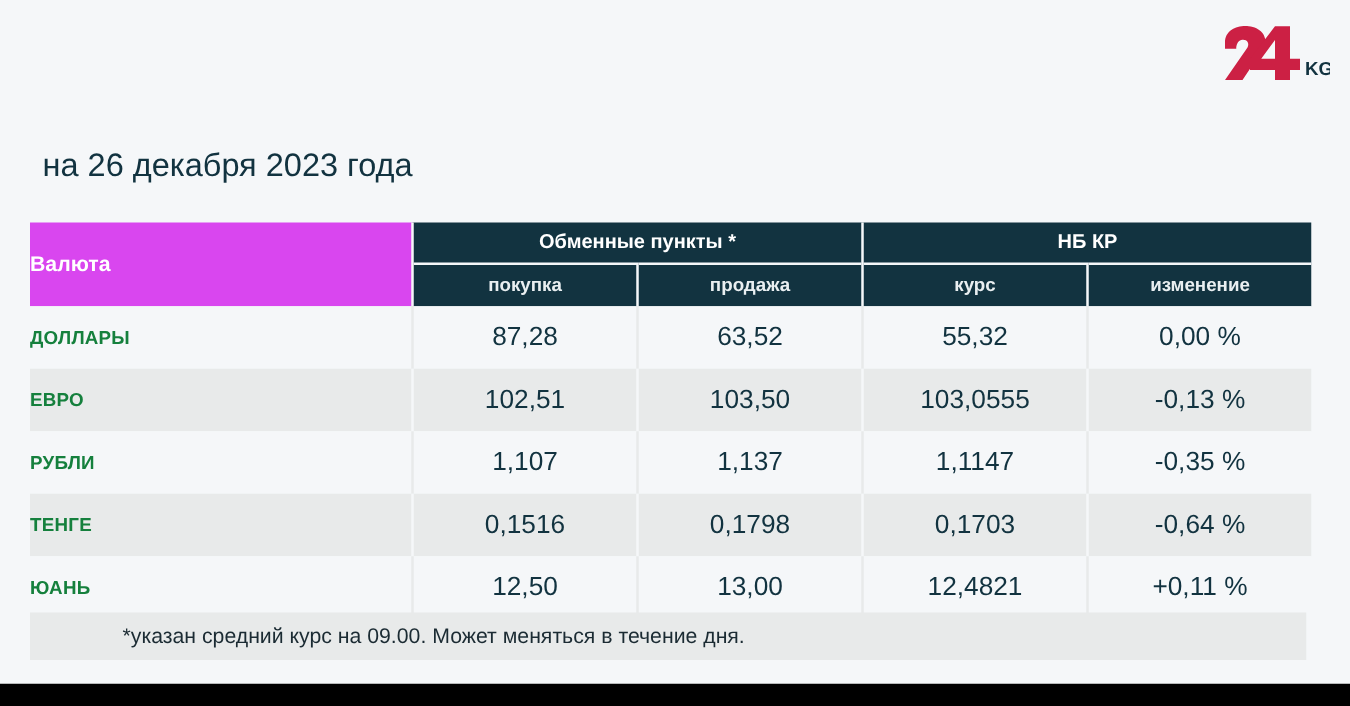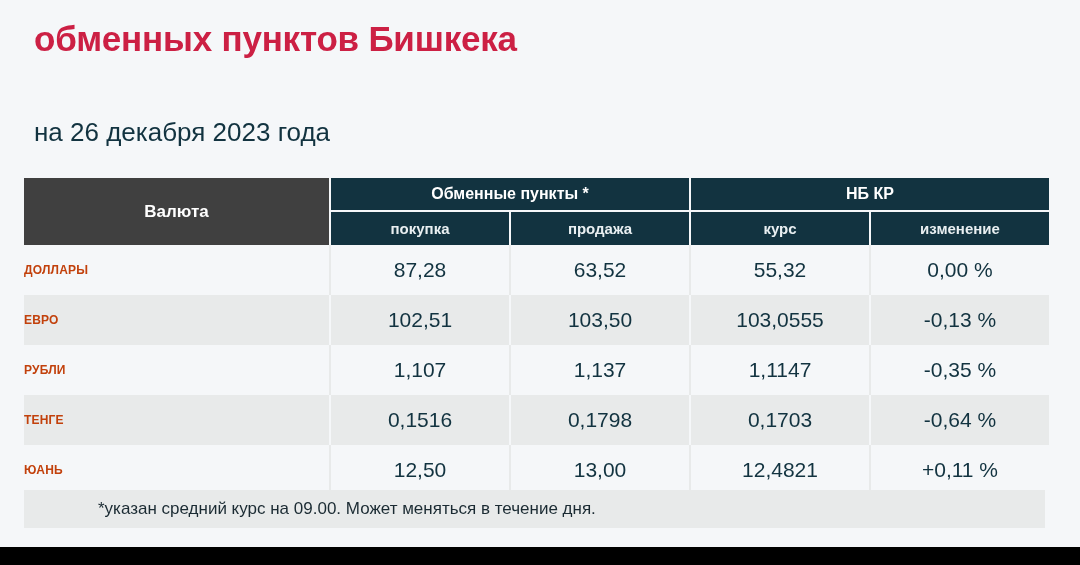--- a/index.html
+++ b/index.html
@@ -61,25 +61,25 @@
     top: 178px;
     width: 1025px;
     border-collapse: collapse;
     table-layout: fixed;
   }
   .table td, .table th {
     padding: 0;
     margin: 17px;
   }
   .th-currency {
-    background: #404040;
+    background: #d946ef;
     color: #FFFFFF;
     font-size: 17px;
     font-weight: bold;
-    text-align: center;
+    text-align: left;
     padding-left: 18px;
     vertical-align: middle;
     height: 65px;
   }
   .th-group {
     background: #123340;
     color: #FFFFFF;
     font-size: 16px;
     font-weight: bold;
     text-align: center;
@@ -96,23 +96,23 @@
     height: 33px;
     vertical-align: middle;
     border-left: 2px solid #F5F7F9;
     border-top: 2px solid #F5F7F9;
   }
 
   .row-odd  td { background: #F5F7F9; }
   .row-even td { background: #E8EAEA; }
 
   .cell-name {
-    font-size: 12px;
-    font-weight: bold;
-    color: #c2410c;
+    font-size: 15px;
+    font-weight: bold;
+    color: #15803d;
     text-align: left;
     padding-left: 18px;
     height: 50px;
     vertical-align: middle;
     letter-spacing: 0.2px;
   }
   .cell-val {
     font-size: 21px;
     font-weight: 400;
     color: #123340;
@@ -155,25 +155,34 @@
     height: 18px;
     background: #000000;
   }
 </style>
 </head>
 <body>
 
 <div class="header">
 
   <div class="title">
-    <span class="title-line">обменных пунктов Бишкека</span>
   </div>
 
   <div class="subtitle">на 26 декабря 2023 года</div>
 
+  <div class="logo">
+    <svg width="90" height="56" viewBox="0 0 90 56" xmlns="http://www.w3.org/2000/svg">
+
+      <g fill="#CC2044">
+        <path d="M6 16 C6 6, 16 2, 25 3 C34 4, 40 10, 38 19 L20 46 L6 46 L24 20 C26 16, 23 13, 19 14 C16 15, 15 18, 15 21 L6 21 Z"></path>
+        <path d="M46 3 L58 3 L58 29 L66 29 L66 38 L58 38 L58 46 L46 46 L46 38 L26 38 L26 29 L46 3 Z M46 29 L46 14 L35 29 Z"></path>
+      </g>
+      <text x="70" y="42" font-family="Liberation Sans, sans-serif" font-size="15" font-weight="bold" fill="#123340">KG</text>
+    </svg>
+  </div>
 
 </div>
 
 <table class="table">
   <colgroup>
     <col style="width:306px">
     <col style="width:180px">
     <col style="width:180px">
     <col style="width:180px">
     <col style="width:179px">

